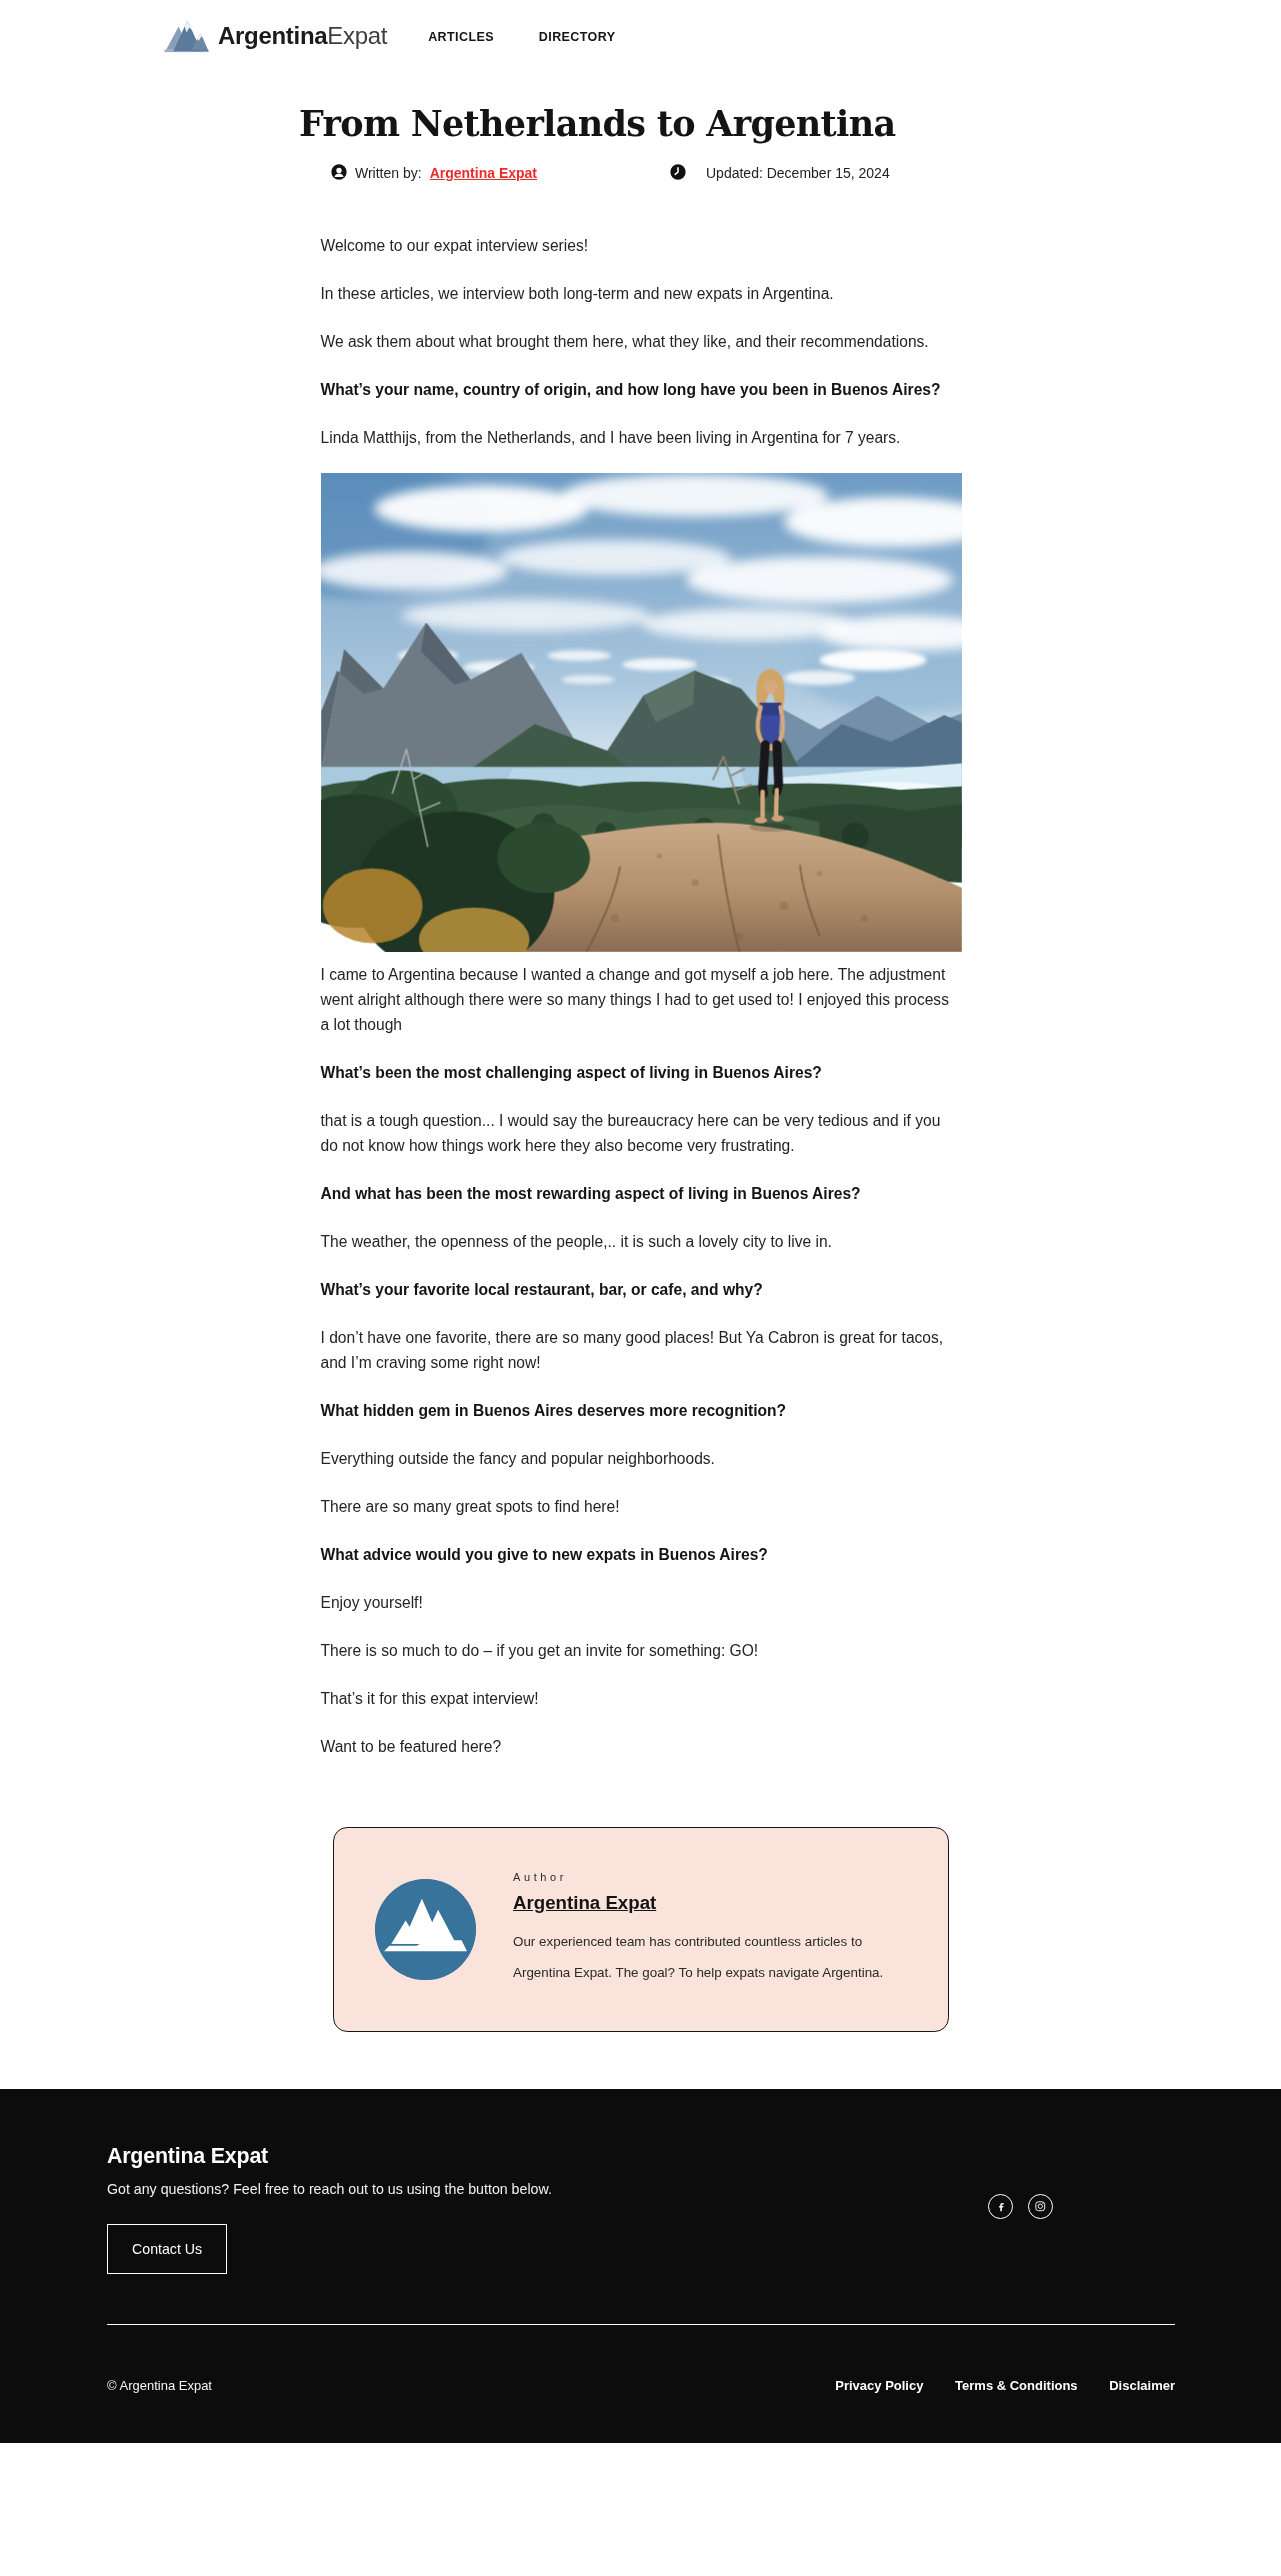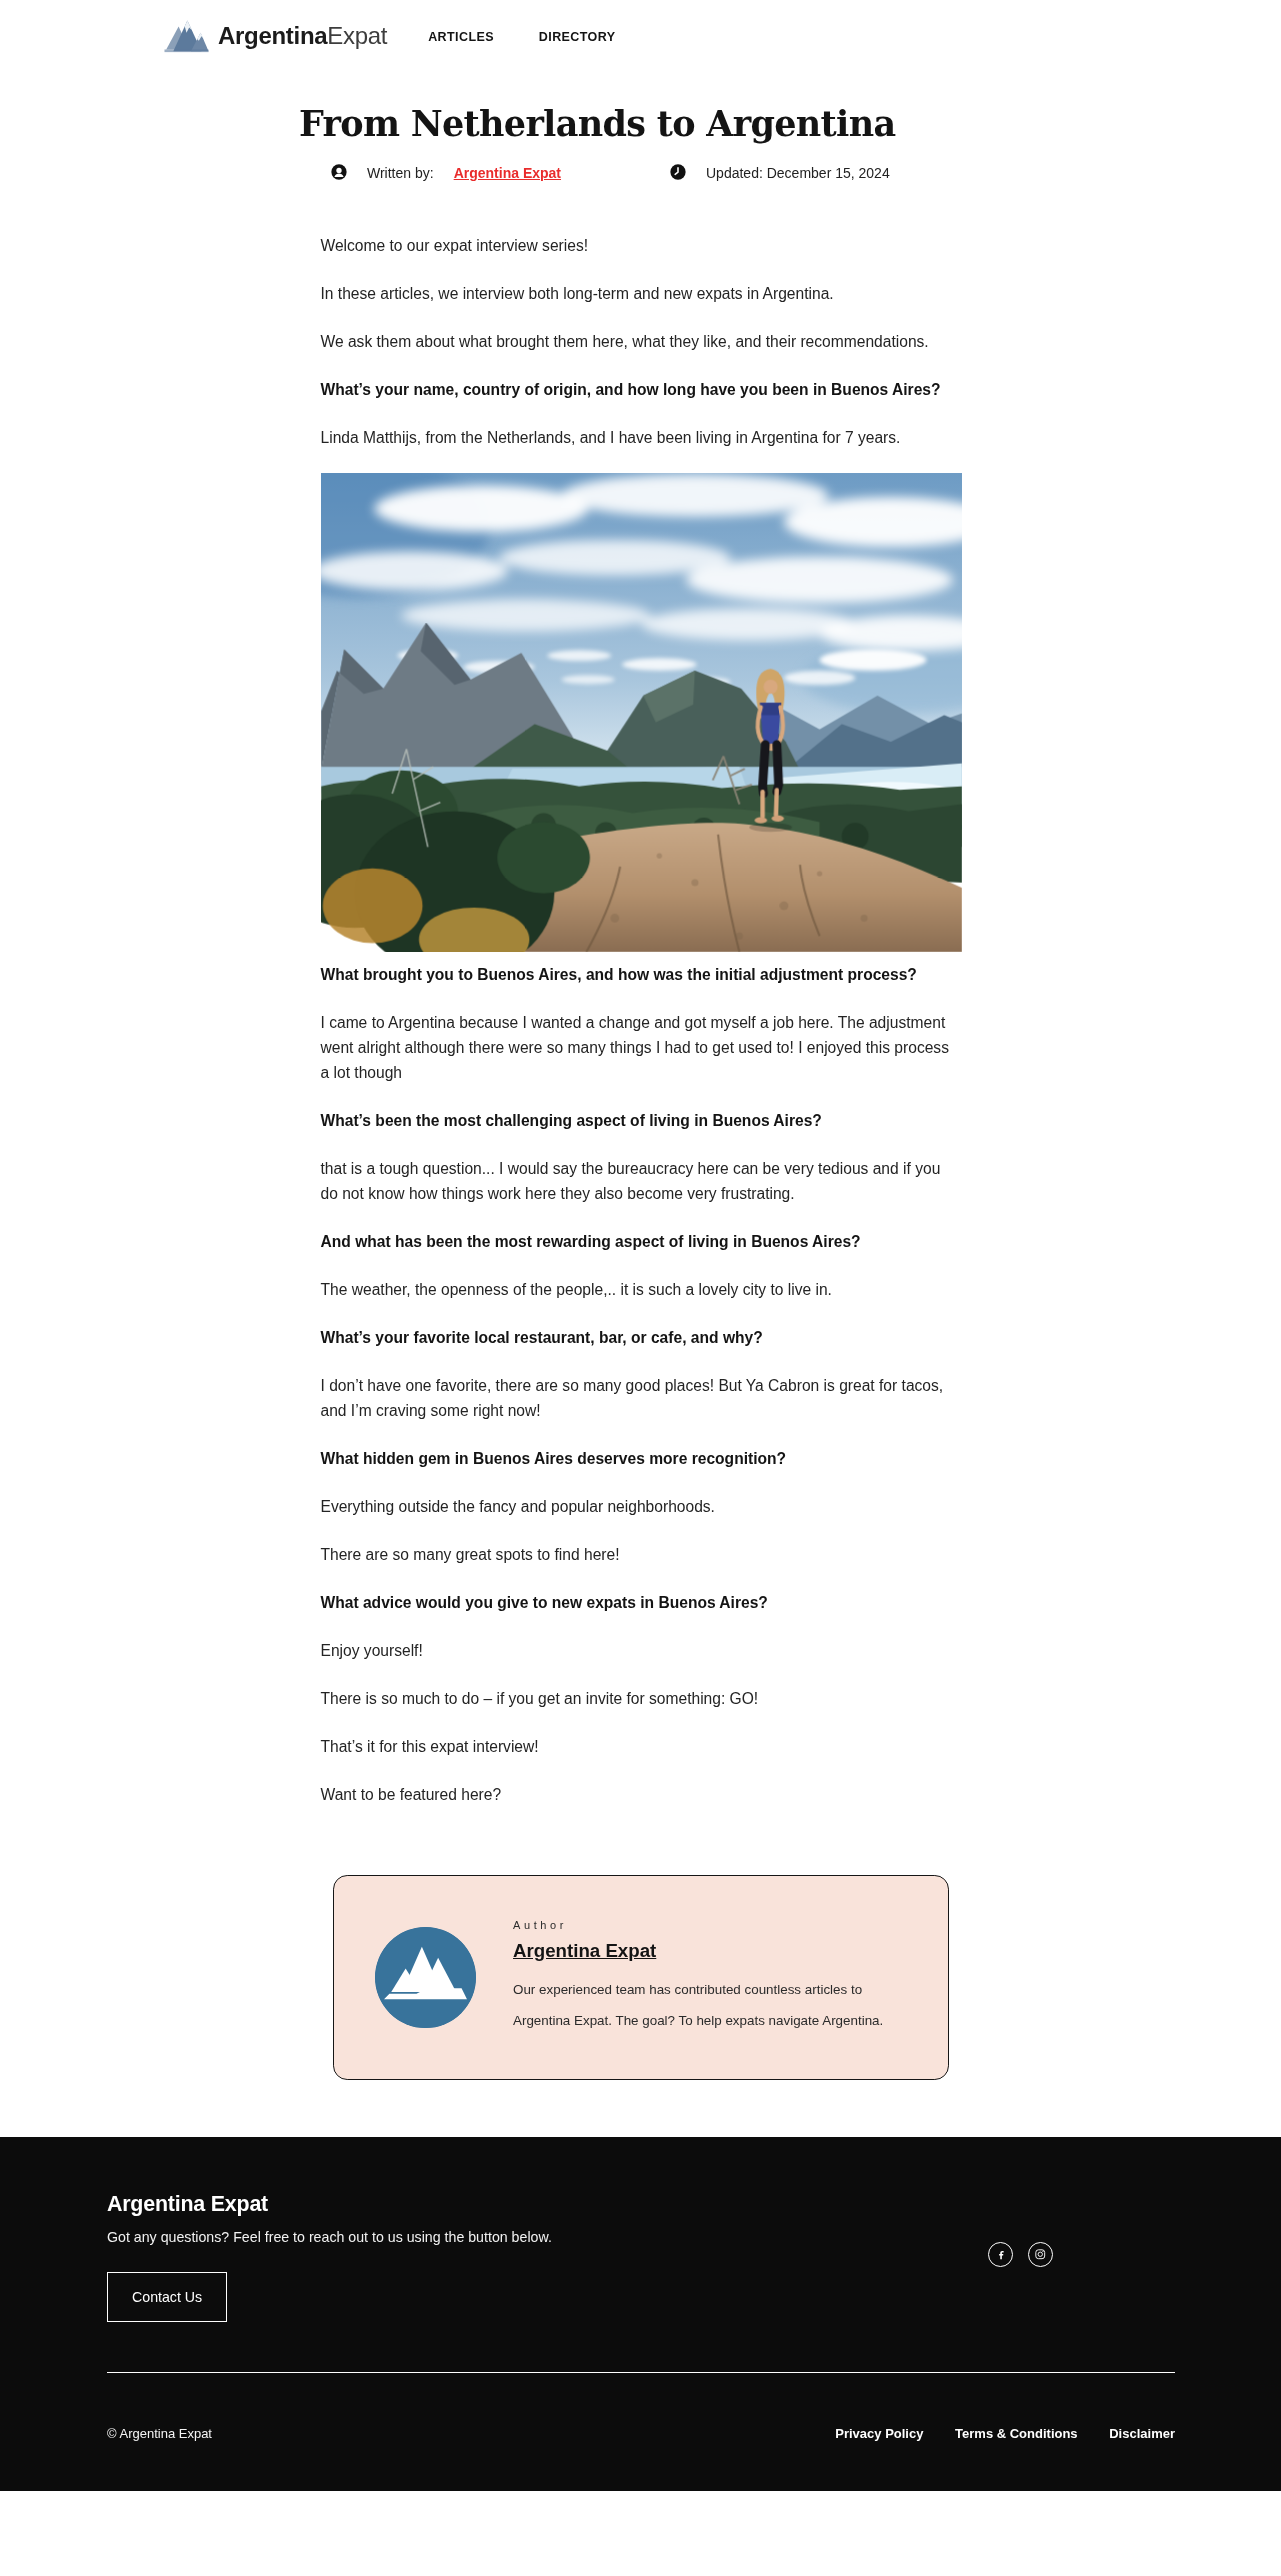--- a/index.html
+++ b/index.html
@@ -22,21 +22,21 @@
     letter-spacing: 0.4px; margin-left: 41px; text-transform: uppercase;
   }
 
   
   article { width: 684px; margin: 0 auto; padding-top: 32px; }
   h1.page-title {
     font-family: "DejaVu Serif", serif; font-size: 35px; font-weight: 700;
     color: #141414; margin: 0 0 19.6px; letter-spacing: -0.7px;
   }
   .byline { display: flex; align-items: center; font-size: 14px; color: #222; padding-left: 32px; }
-  .byline-left { display: flex; align-items: center; gap: 20px; width: 339px; }
+  .byline-left { display: flex; align-items: center; gap: 8px; width: 339px; }
   .byline-right { display: flex; align-items: center; gap: 20px; }
   .red-link { color: #e92c2c; font-weight: 700; text-decoration: underline; cursor: pointer; }
 
   .article-body { width: 641px; margin: 50px auto 0; font-size: 15.6px; line-height: 25px; }
   .article-body p { margin: 0 0 23px; color: #242424; }
   .article-body h3 { margin: 0 0 23px; font-size: 15.6px; line-height: 25px; font-weight: 700; color: #141414; }
   figure.article-photo { margin: 5.3px 0 10.7px; width: 641px; height: 479px; }
   figure.article-photo svg { display: block; }
 
   
@@ -241,21 +241,20 @@
     <path d="M516,263 C522,286 518,303 508,309" fill="none" stroke="#d8a87e" stroke-width="4.6" stroke-linecap="round"></path>
     <ellipse cx="506" cy="308" rx="5.5" ry="4" fill="#d8a87e"></ellipse>
     <path d="M499,305 L496,352 L497,360" fill="none" stroke="#17171c" stroke-width="10" stroke-linecap="round"></path>
     <path d="M512,305 L514,350 L512,358" fill="none" stroke="#17171c" stroke-width="10" stroke-linecap="round"></path>
     <path d="M496,358 L496,386" stroke="#d8a87e" stroke-width="5" stroke-linecap="round"></path>
     <path d="M512,356 L511,384" stroke="#d8a87e" stroke-width="5" stroke-linecap="round"></path>
     <ellipse cx="494" cy="390" rx="7" ry="3.5" fill="#d0a078"></ellipse>
     <ellipse cx="513" cy="388" rx="7" ry="3.5" fill="#d0a078"></ellipse>
   </svg>
 </figure>
-        <h3>What brought you to Buenos Aires, and how was the initial adjustment process?</h3>
         <p>I came to Argentina because I wanted a change and got myself a job here. The adjustment went alright although there were so many things I had to get used to! I enjoyed this process a lot though</p>
         <h3>What’s been the most challenging aspect of living in Buenos Aires?</h3>
         <p>that is a tough question... I would say the bureaucracy here can be very tedious and if you do not know how things work here they also become very frustrating.</p>
         <h3>And what has been the most rewarding aspect of living in Buenos Aires?</h3>
         <p>The weather, the openness of the people,.. it is such a lovely city to live in.</p>
         <h3>What’s your favorite local restaurant, bar, or cafe, and why?</h3>
         <p>I don’t have one favorite, there are so many good places! But Ya Cabron is great for tacos, and I’m craving some right now!</p>
         <h3>What hidden gem in Buenos Aires deserves more recognition?</h3>
         <p>Everything outside the fancy and popular neighborhoods.</p>
         <p>There are so many great spots to find here!</p>

